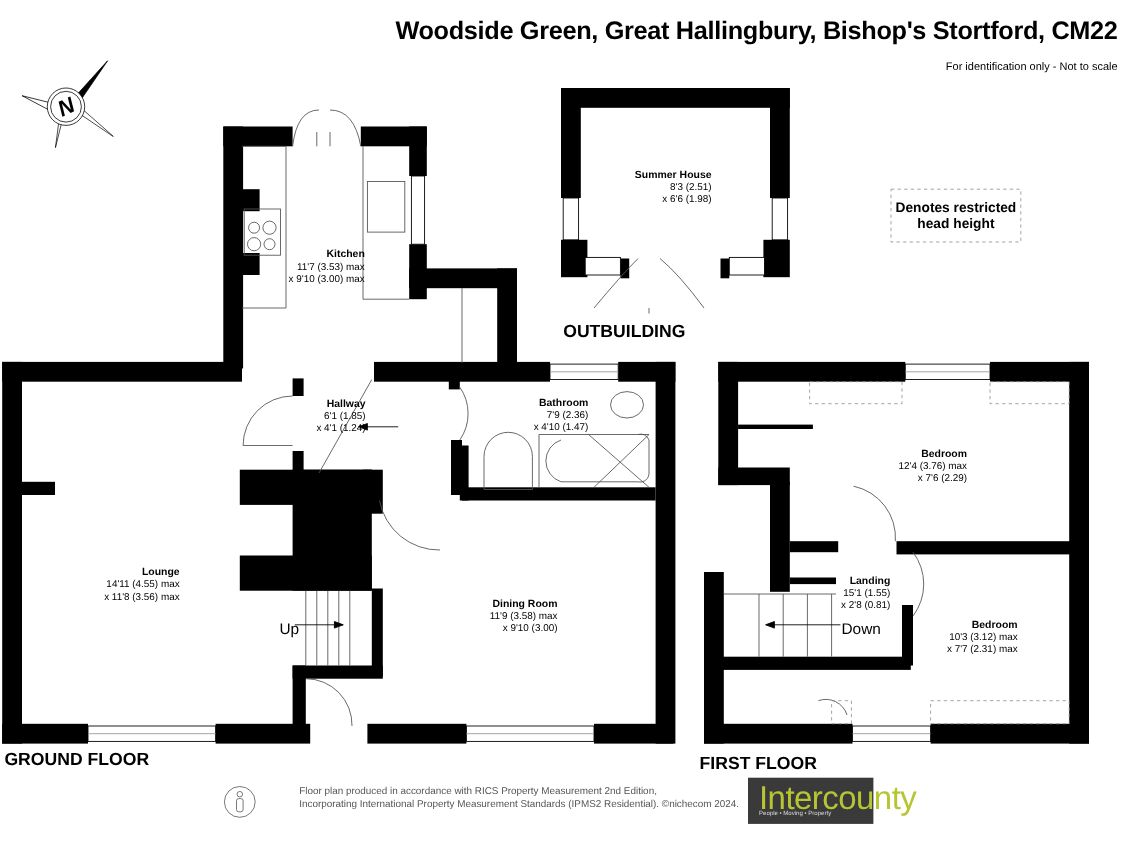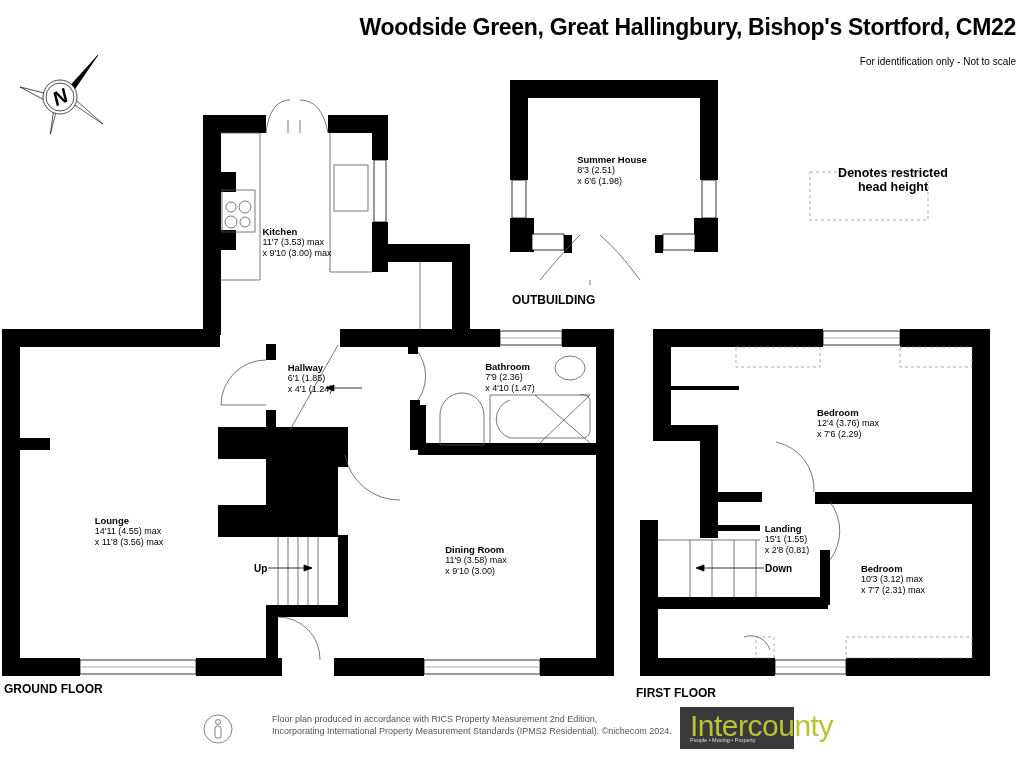--- a/index.html
+++ b/index.html
@@ -1,29 +1,29 @@
 <!DOCTYPE html>
 <html><head>
 <meta charset="utf-8">
 <style>
   html, body { margin:0; padding:0; background:#ffffff; }
   body { width:1024px; height:768px; position:relative; overflow:hidden; font-family:"Liberation Sans", sans-serif; color:#000; }
   .title { position:absolute; right:8px; top:14px; font-size:23px; font-weight:bold; letter-spacing:-0.3px; white-space:nowrap; }
   .areas { position:absolute; right:8px; top:52px; text-align:right; font-size:14px; line-height:18px; }
   .areas .note { font-size:10px; margin-top:4px; line-height:12px; }
   .plan { position:absolute; left:0; top:0; }
-  .lbl { position:absolute; text-align:left; font-size:9px; line-height:11px; white-space:nowrap; transform:translateX(-50%); }
+  .lbl { position:absolute; text-align:right; font-size:9px; line-height:11px; white-space:nowrap; transform:translateX(-50%); }
   .lbl b { display:block; font-size:9.5px; }
-  .floor { position:absolute; font-weight:bold; font-size:12px; }
-  .restrict { position:absolute; left:810px; top:156px; width:118px; height:48px; font-weight:bold; font-size:12.5px; line-height:14px; text-align:center; display:flex; align-items:center; justify-content:center;margin-left:24px; }
+  .floor { position:absolute; font-weight:bold; font-size:16px; }
+  .restrict { position:absolute; left:810px; top:172px; width:118px; height:48px; font-weight:bold; font-size:12.5px; line-height:14px; text-align:center; display:flex; align-items:center; justify-content:center; }
   .footer { position:absolute; left:236px; top:713px; font-size:9px; line-height:12px; color:#555; white-space:nowrap;margin-left:36px; }
   .logo { position:absolute; left:680px; top:707px; width:114px; height:42px; background:#3a3a3a; }
   .logo .name { position:absolute; left:10px; top:2px; color:#b7c534; font-size:30px; letter-spacing:-0.5px; }
   .logo .tag { position:absolute; left:10px; top:30px; color:#ddd; font-size:5.5px; }
-  .updown { position:absolute; font-weight:bold; font-size:10px; }
+  .updown { position:absolute; font-weight:normal; font-size:14px; }
 </style>
 </head>
 <body>
 
 <div class="title">Woodside Green, Great Hallingbury, Bishop's Stortford, CM22</div>
 
 <div class="areas">
   <div class="note">For identification only - Not to scale</div>
 </div>
 

